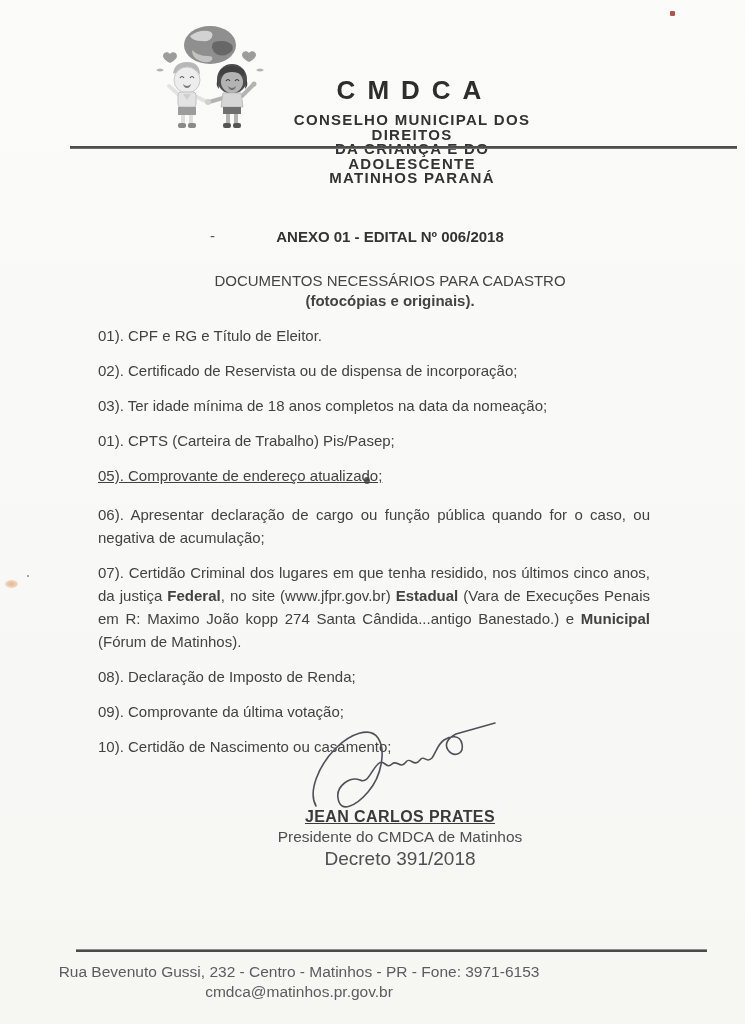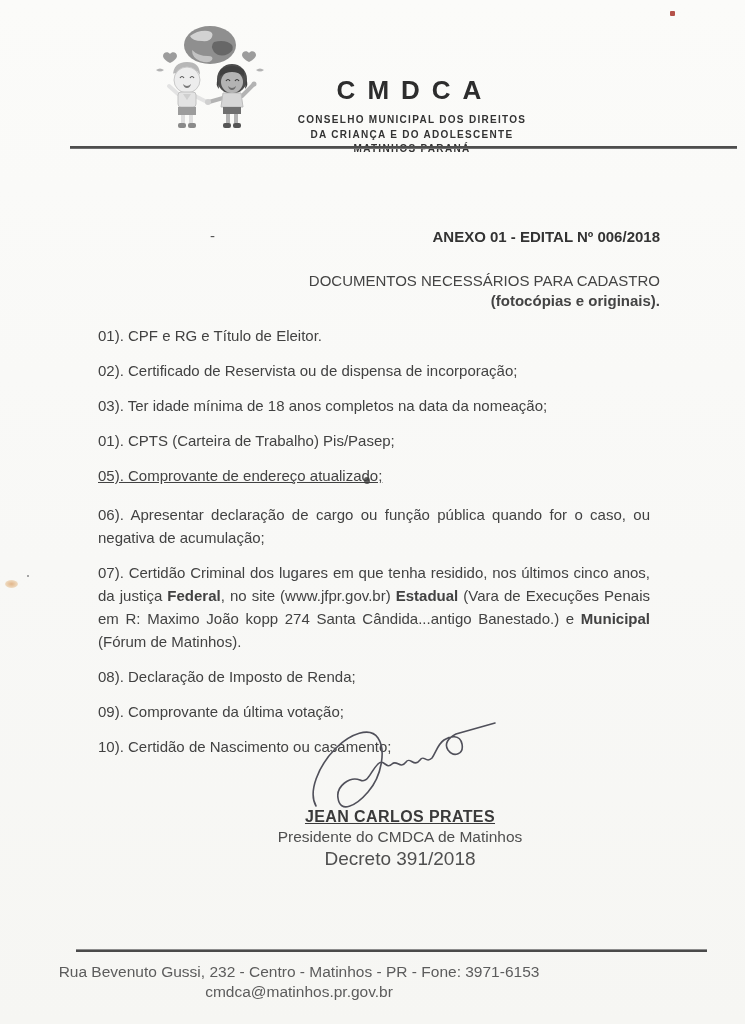--- a/index.html
+++ b/index.html
@@ -15,31 +15,31 @@
   }
 
   
   .logo { position:absolute; left:150px; top:24px; width:120px; height:114px; }
   .org-block { position:absolute; left:284px; top:42px; width:256px; text-align:center; }
   .org-acronym {
     font-size:26px; font-weight:bold; letter-spacing:12px; color:#2d2d2d;
     white-space:nowrap; margin-left:6px;margin-top:33px;
   }
   .org-name {
-    margin-top:7px; font-size:10px; font-weight:bold; letter-spacing:1.3px;
+    margin-top:7px; font-size:15px; font-weight:bold; letter-spacing:1.3px;
     line-height:14.5px; color:#333; white-space:pre-line;
   }
   .rule-top {
     position:absolute; left:70px; right:8px; top:146px; height:3px;
     border-top:2px solid #4e4e4e; border-bottom:1.5px solid #707070;
   }
 
   
   .dash-mark { position:absolute; left:210px; top:227px; font-size:15px; color:#555; }
-  .doc-title { position:absolute; left:100px; top:228px; width:560px; text-align:right; }
+  .doc-title { position:absolute; left:110px; top:228px; width:560px; text-align:center; }
   .doc-title .t1 { font-size:15px; font-weight:bold; color:#333; }
   .doc-title .t2 { margin-top:27px; font-size:15px; color:#444; }
   .doc-title .t3 { margin-top:3px; font-size:15px; color:#444;font-weight:bold; }
 
   
   .doc-list { position:absolute; left:98px; top:324px; width:552px; font-size:15px; line-height:23px; color:#424242; }
   .doc-item { margin-bottom:12px; }
   .doc-item.gap { margin-bottom:16px;text-decoration:underline; }
   .doc-item.just { text-align:justify; }
   .doc-item .b { font-weight:bold; }

